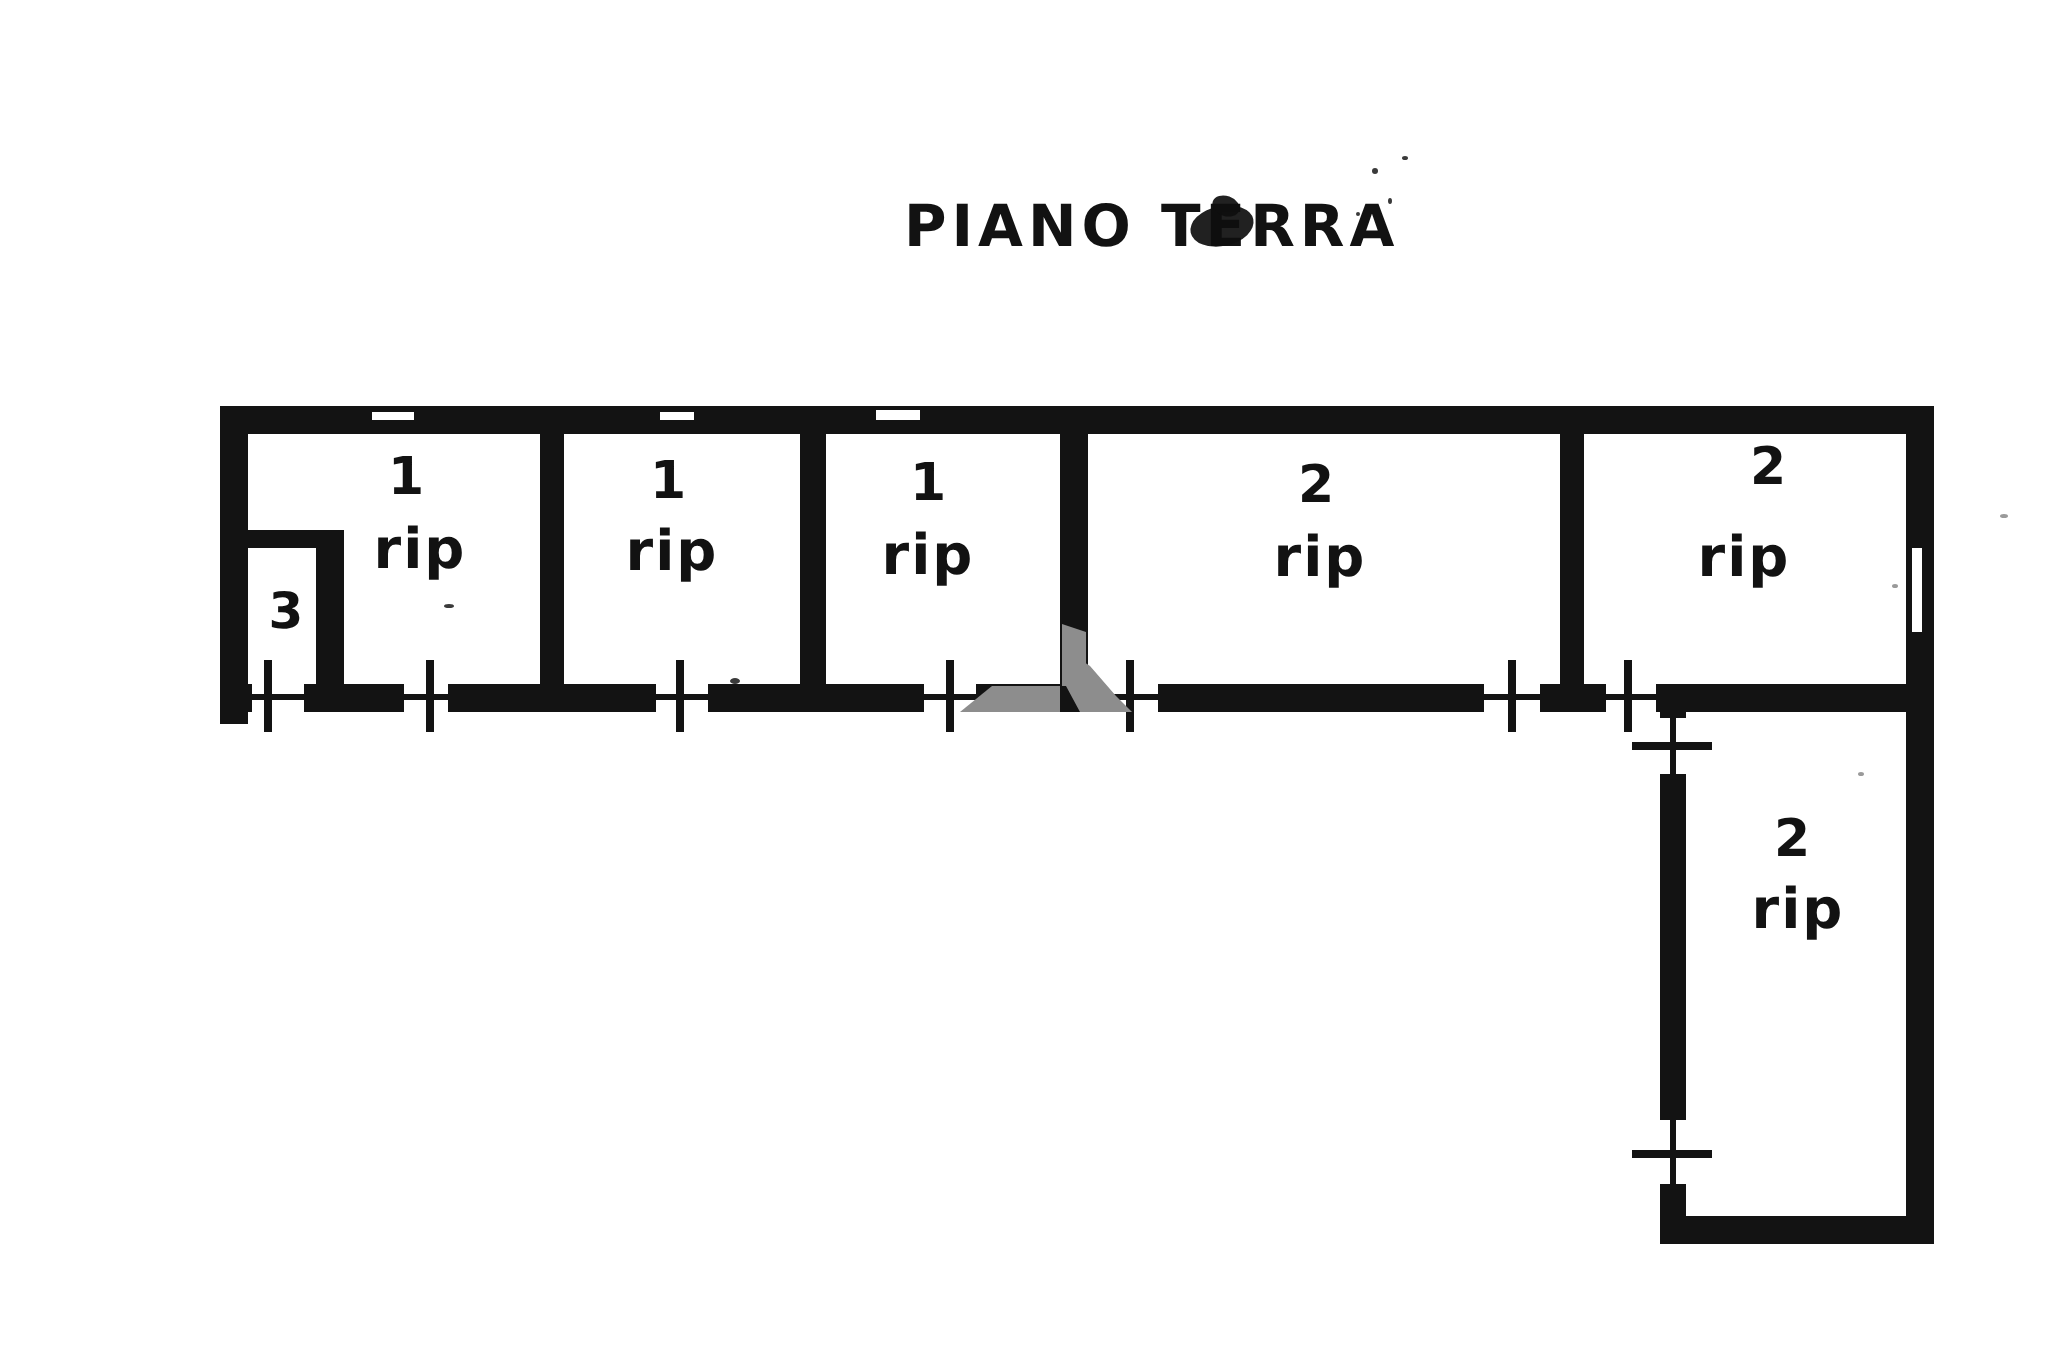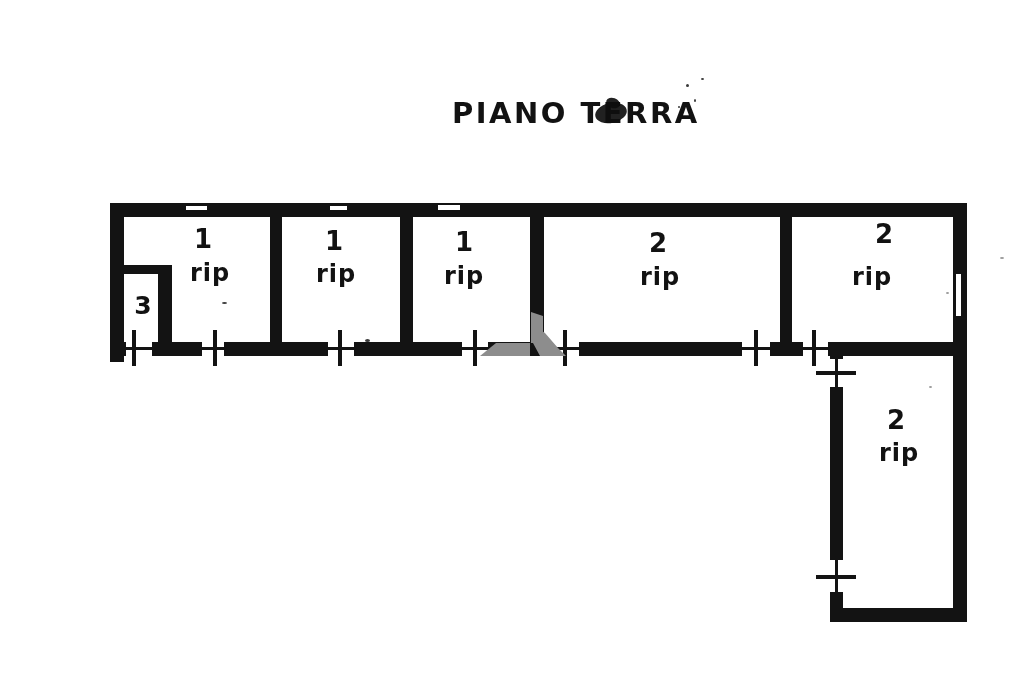--- a/index.html
+++ b/index.html
@@ -8,21 +8,21 @@
   .title{position:absolute;left:452px;top:96px;font-size:29px;font-weight:bold;
          letter-spacing:2.5px;white-space:nowrap;}
   .wall{position:absolute;background:#131313;}
   .gap{position:absolute;background:#ffffff;}
   .thr{position:absolute;height:3px;background:#131313;}
   .thrv{position:absolute;width:3px;background:#131313;}
   .tickv{position:absolute;width:4px;height:36px;background:#131313;}
   .tickh{position:absolute;height:4px;width:40px;background:#131313;}
   .win{position:absolute;background:#ffffff;}
   .num{position:absolute;font-size:26px;font-weight:bold;transform:translateX(-50%);line-height:1;}
-  .rip{position:absolute;font-size:24px;font-weight:bold;letter-spacing:1px;
+  .rip{position:absolute;font-size:28px;font-weight:bold;letter-spacing:1px;
        transform:translateX(-50%);line-height:1;text-align:center;}
   .smudge{position:absolute;background:#0e0e0e;border-radius:50%;opacity:.92;}
   .speck{position:absolute;background:#3a3a3a;border-radius:50%;}
   .wm{position:absolute;left:0;top:0;pointer-events:none;}
 </style>
 </head>
 <body>
 
 <div class="canvas">
 

